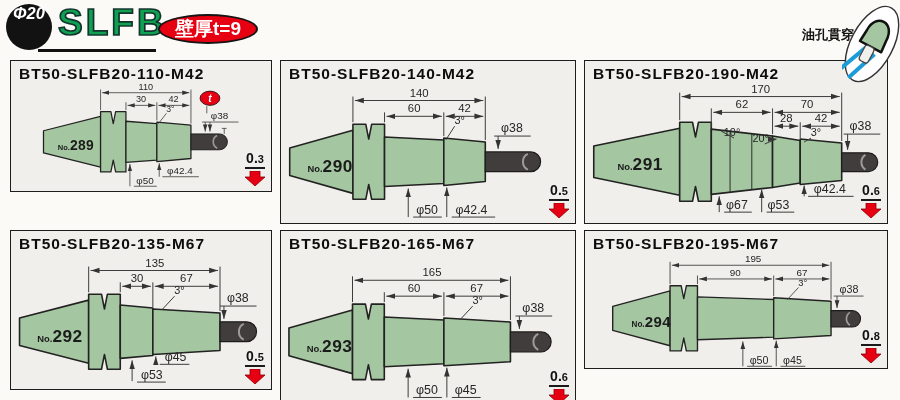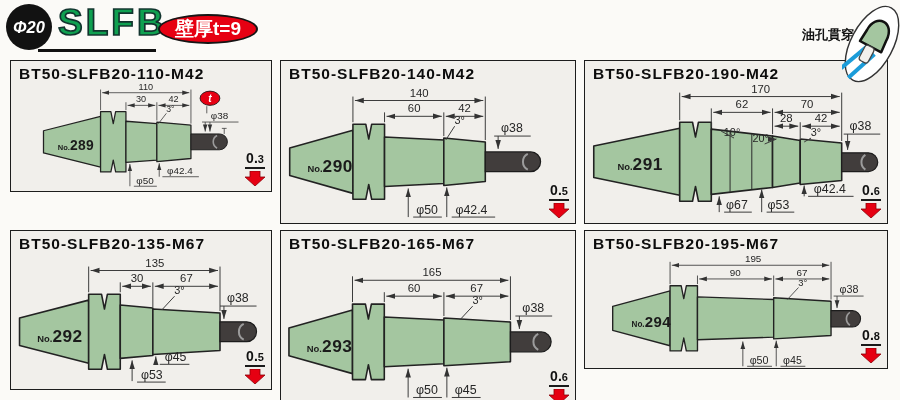--- a/index.html
+++ b/index.html
@@ -1,20 +1,20 @@
 <!DOCTYPE html>
 <html><head>
 <meta charset="utf-8">
 <style>
   html,body{margin:0;padding:0;background:#ffffff;}
   .page{position:relative;width:900px;height:400px;background:#fbfaf7;overflow:hidden;
         font-family:"Liberation Sans",sans-serif;}
   
   .phi-badge{position:absolute;left:6px;top:4px;width:46px;height:46px;border-radius:50%;
-             background:#121212;color:#fff;display:flex;align-items:center;justify-content:center;
+             background:#121212;color:#fff;display:flex;justify-content:center;
              font-weight:bold;font-size:16.5px;font-style:italic;letter-spacing:0;}
   .series{position:absolute;left:58px;top:2px;font-size:37px;font-weight:bold;letter-spacing:3px;
           color:#0fa050;-webkit-text-stroke:1.7px #12332e;}
   .series-underline{position:absolute;left:38px;top:49px;width:118px;height:3px;background:#111;}
   .wall-pill{position:absolute;left:158px;top:14px;width:100px;height:30px;border-radius:50%;
              background:#e60012;border:2px solid #151515;color:#fff;font-weight:bold;font-size:19px;
              display:flex;align-items:center;justify-content:center;box-sizing:border-box;}
   .oil-label{position:absolute;left:802px;top:26px;font-size:13px;font-weight:bold;color:#111;z-index:6;text-align:center;}
   .oil-illust{position:absolute;left:842px;top:0px;z-index:6;}
   

